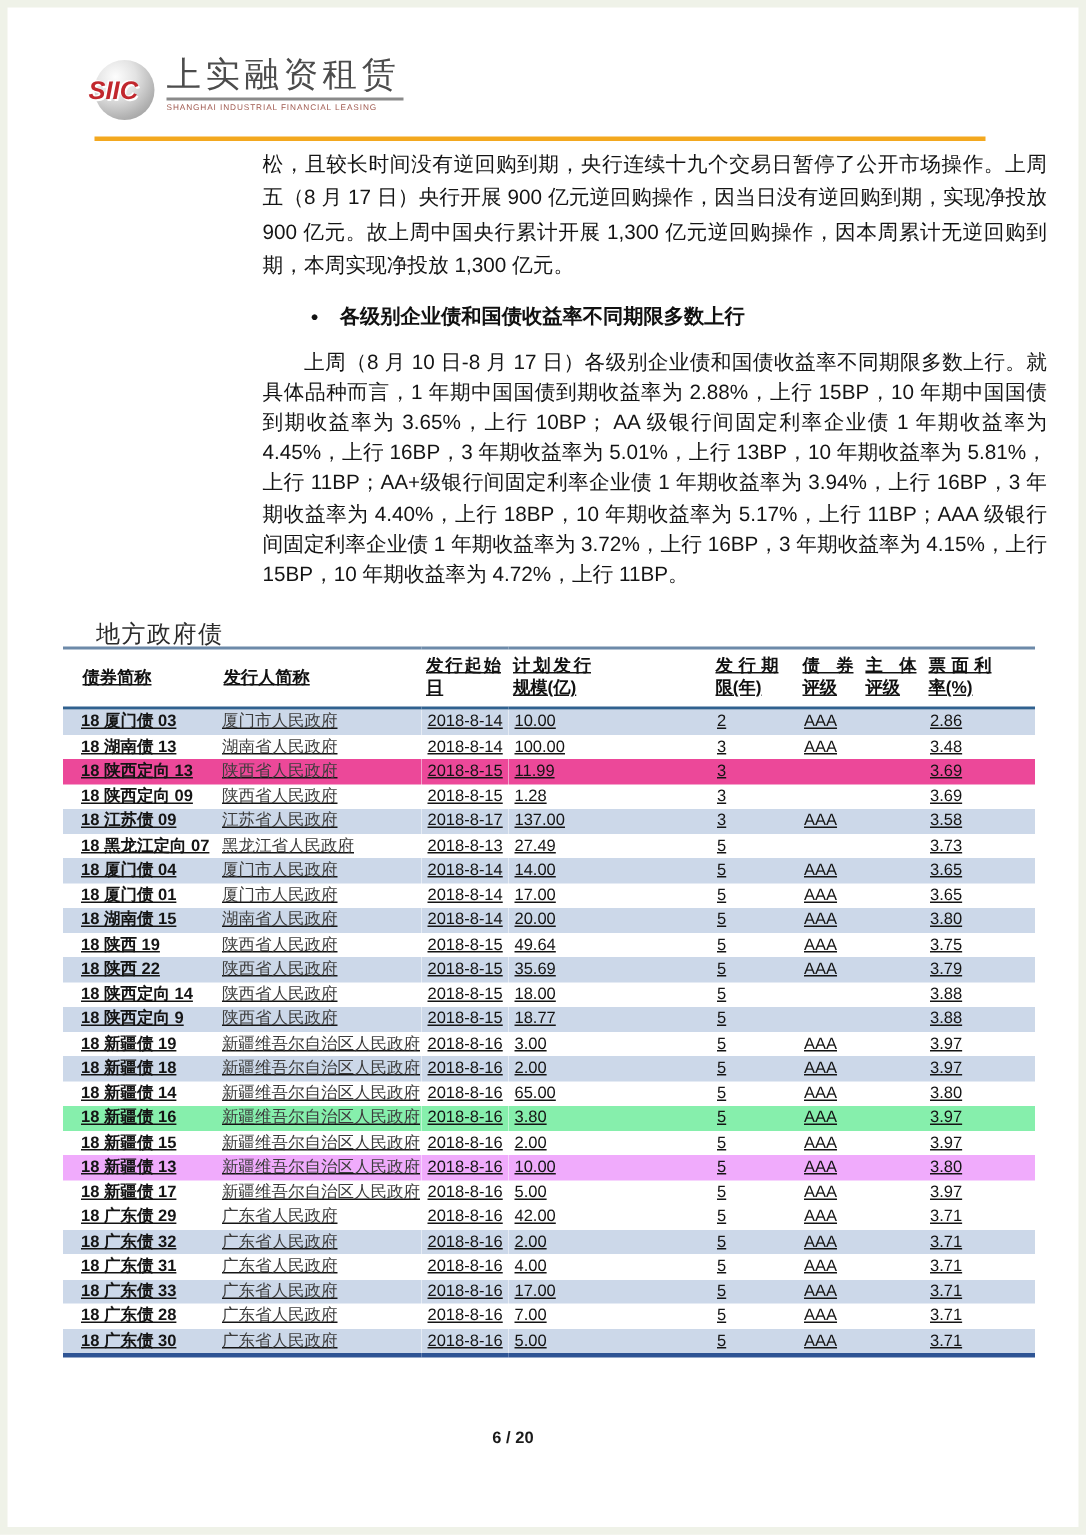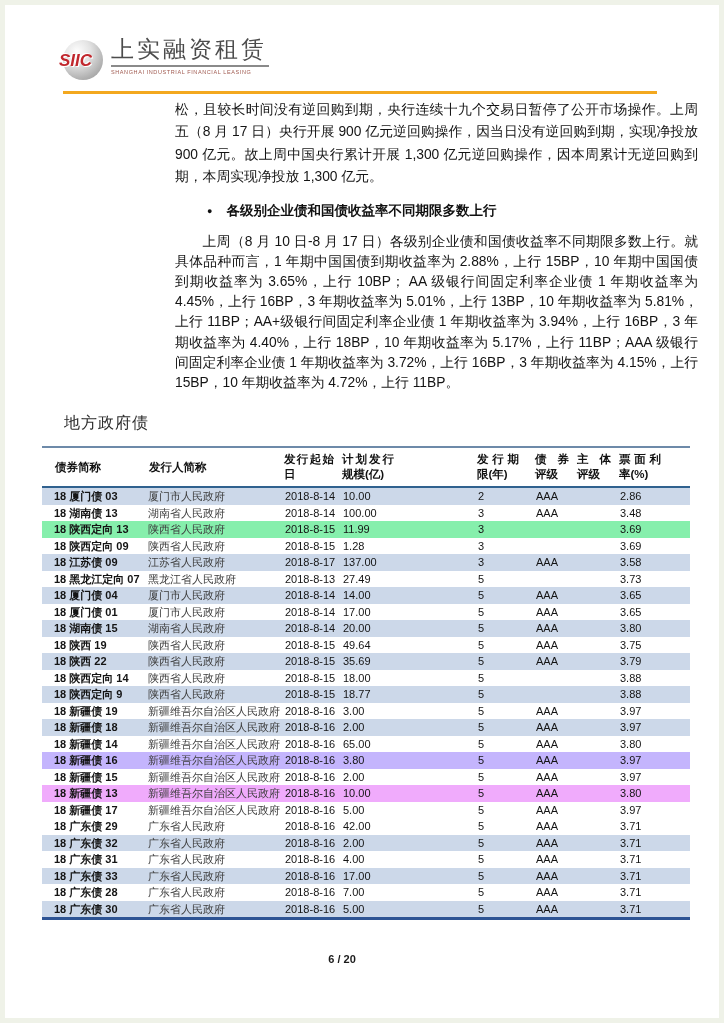--- a/index.html
+++ b/index.html
@@ -34,22 +34,22 @@
   
   .content { position:absolute; left:175px; top:99px; width:523px; color:#141414; }
   .para { font-size:13.8px; line-height:22.4px; text-align:justify; }
   .para2 { line-height:20.2px; text-indent:2em; }
   .bullet-line { margin:13px 0 12px 32px; font-size:13.5px; font-weight:bold; color:#111; }
   .bullet { font-size:9px; vertical-align:1px; margin-right:14px; }
   
   .section-title { position:absolute; left:64px; top:413px; font-size:16px; font-weight:400; color:#2b2b2b; letter-spacing:1px; }
   
   .bond-table {
-    position:absolute; left:42px; top:446px; width:648px;
-    border-collapse:collapse; table-layout:fixed; font-size:11px; color:#141414;
+    position:absolute; left:42px; top:431px; width:648px;
+    border-collapse:collapse; table-layout:fixed; font-size:11px; color:#141414;text-decoration:underline;
   }
   .bond-table thead tr { height:40px; }
   .bond-table th {
     font-size:11.5px; font-weight:bold; text-align:left; vertical-align:middle;
     padding:2px 0 2px 3px; line-height:15px; color:#111;
   }
   .bond-table th .hw { text-align:justify; }
   .hw-c3 { width:50px; } .hw-c4 { width:52px; } .hw-c5 { width:42px; }
   .hw-c6 { width:34px; } .hw-c7 { width:34px; } .hw-c8 { width:42px; }
   .bond-table tbody tr { height:16.5px; }
@@ -147,21 +147,21 @@
         <tr>
           <td>18 湖南债 13</td>
           <td>湖南省人民政府</td>
           <td>2018-8-14</td>
           <td>100.00</td>
           <td>3</td>
           <td>AAA</td>
           <td></td>
           <td>3.48</td>
         </tr>
-        <tr style="background: #86efac; margin-left: 24px;">
+        <tr style="background: #ec4899; margin-left: 24px;">
           <td>18 陕西定向 13</td>
           <td>陕西省人民政府</td>
           <td>2018-8-15</td>
           <td>11.99</td>
           <td>3</td>
           <td></td>
           <td></td>
           <td>3.69</td>
         </tr>
         <tr>
@@ -287,21 +287,21 @@
         <tr>
           <td>18 新疆债 14</td>
           <td>新疆维吾尔自治区人民政府</td>
           <td>2018-8-16</td>
           <td>65.00</td>
           <td>5</td>
           <td>AAA</td>
           <td></td>
           <td>3.80</td>
         </tr>
-        <tr style="background: #c4b5fd;">
+        <tr style="background: #86efac;">
           <td>18 新疆债 16</td>
           <td>新疆维吾尔自治区人民政府</td>
           <td>2018-8-16</td>
           <td>3.80</td>
           <td>5</td>
           <td>AAA</td>
           <td></td>
           <td>3.97</td>
         </tr>
         <tr>

